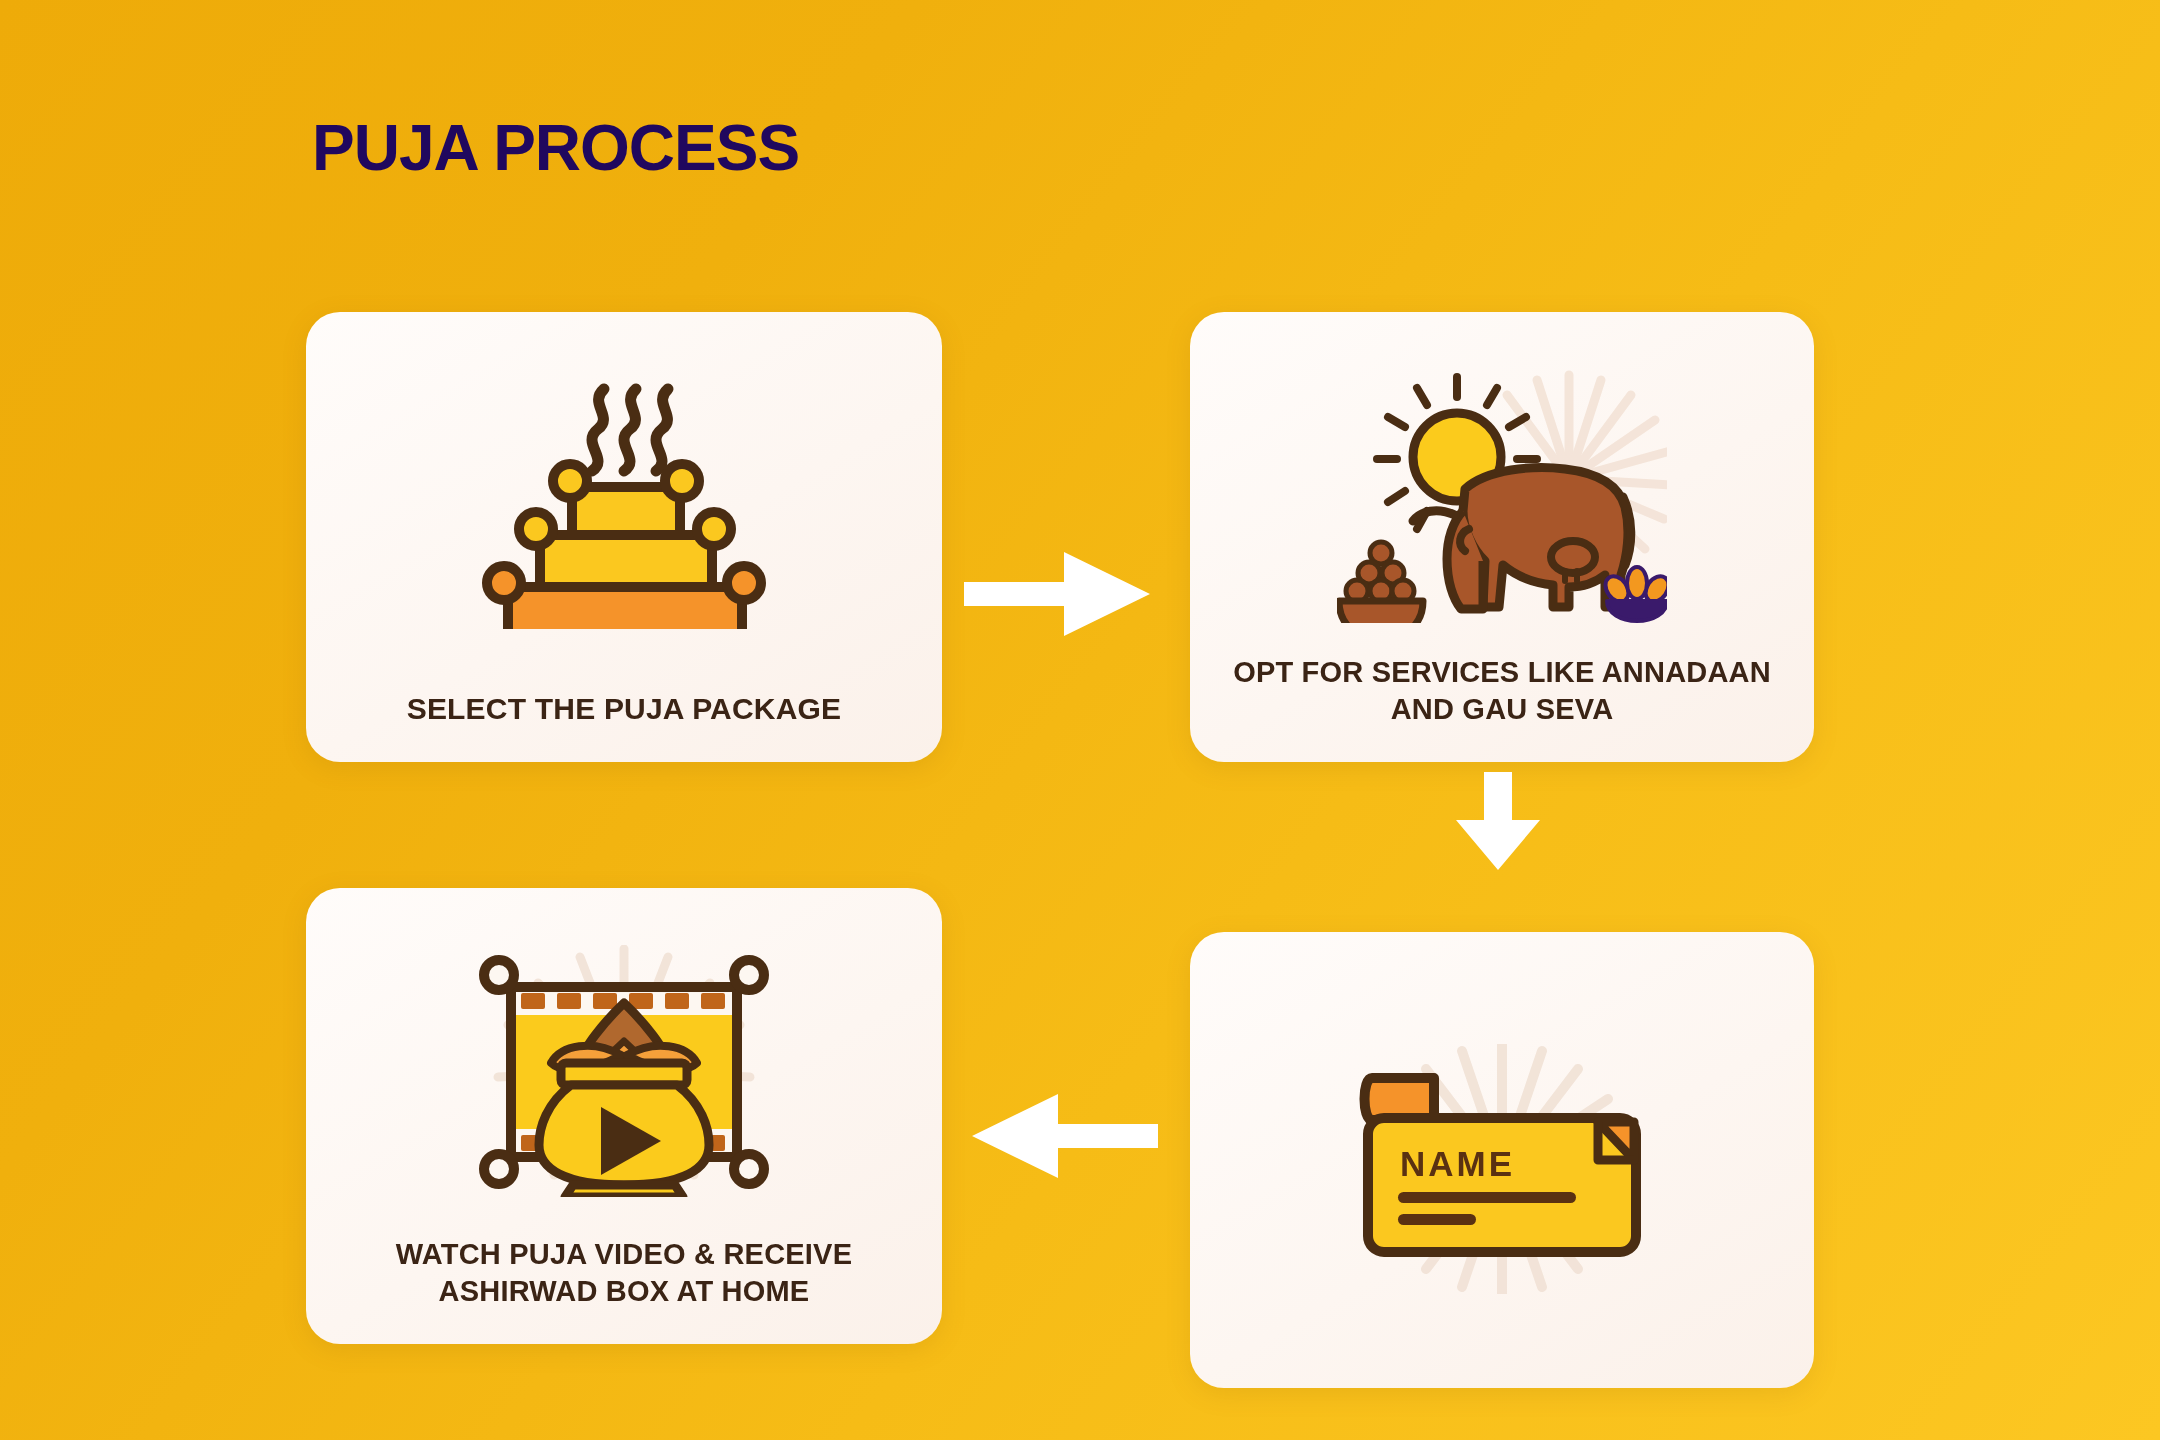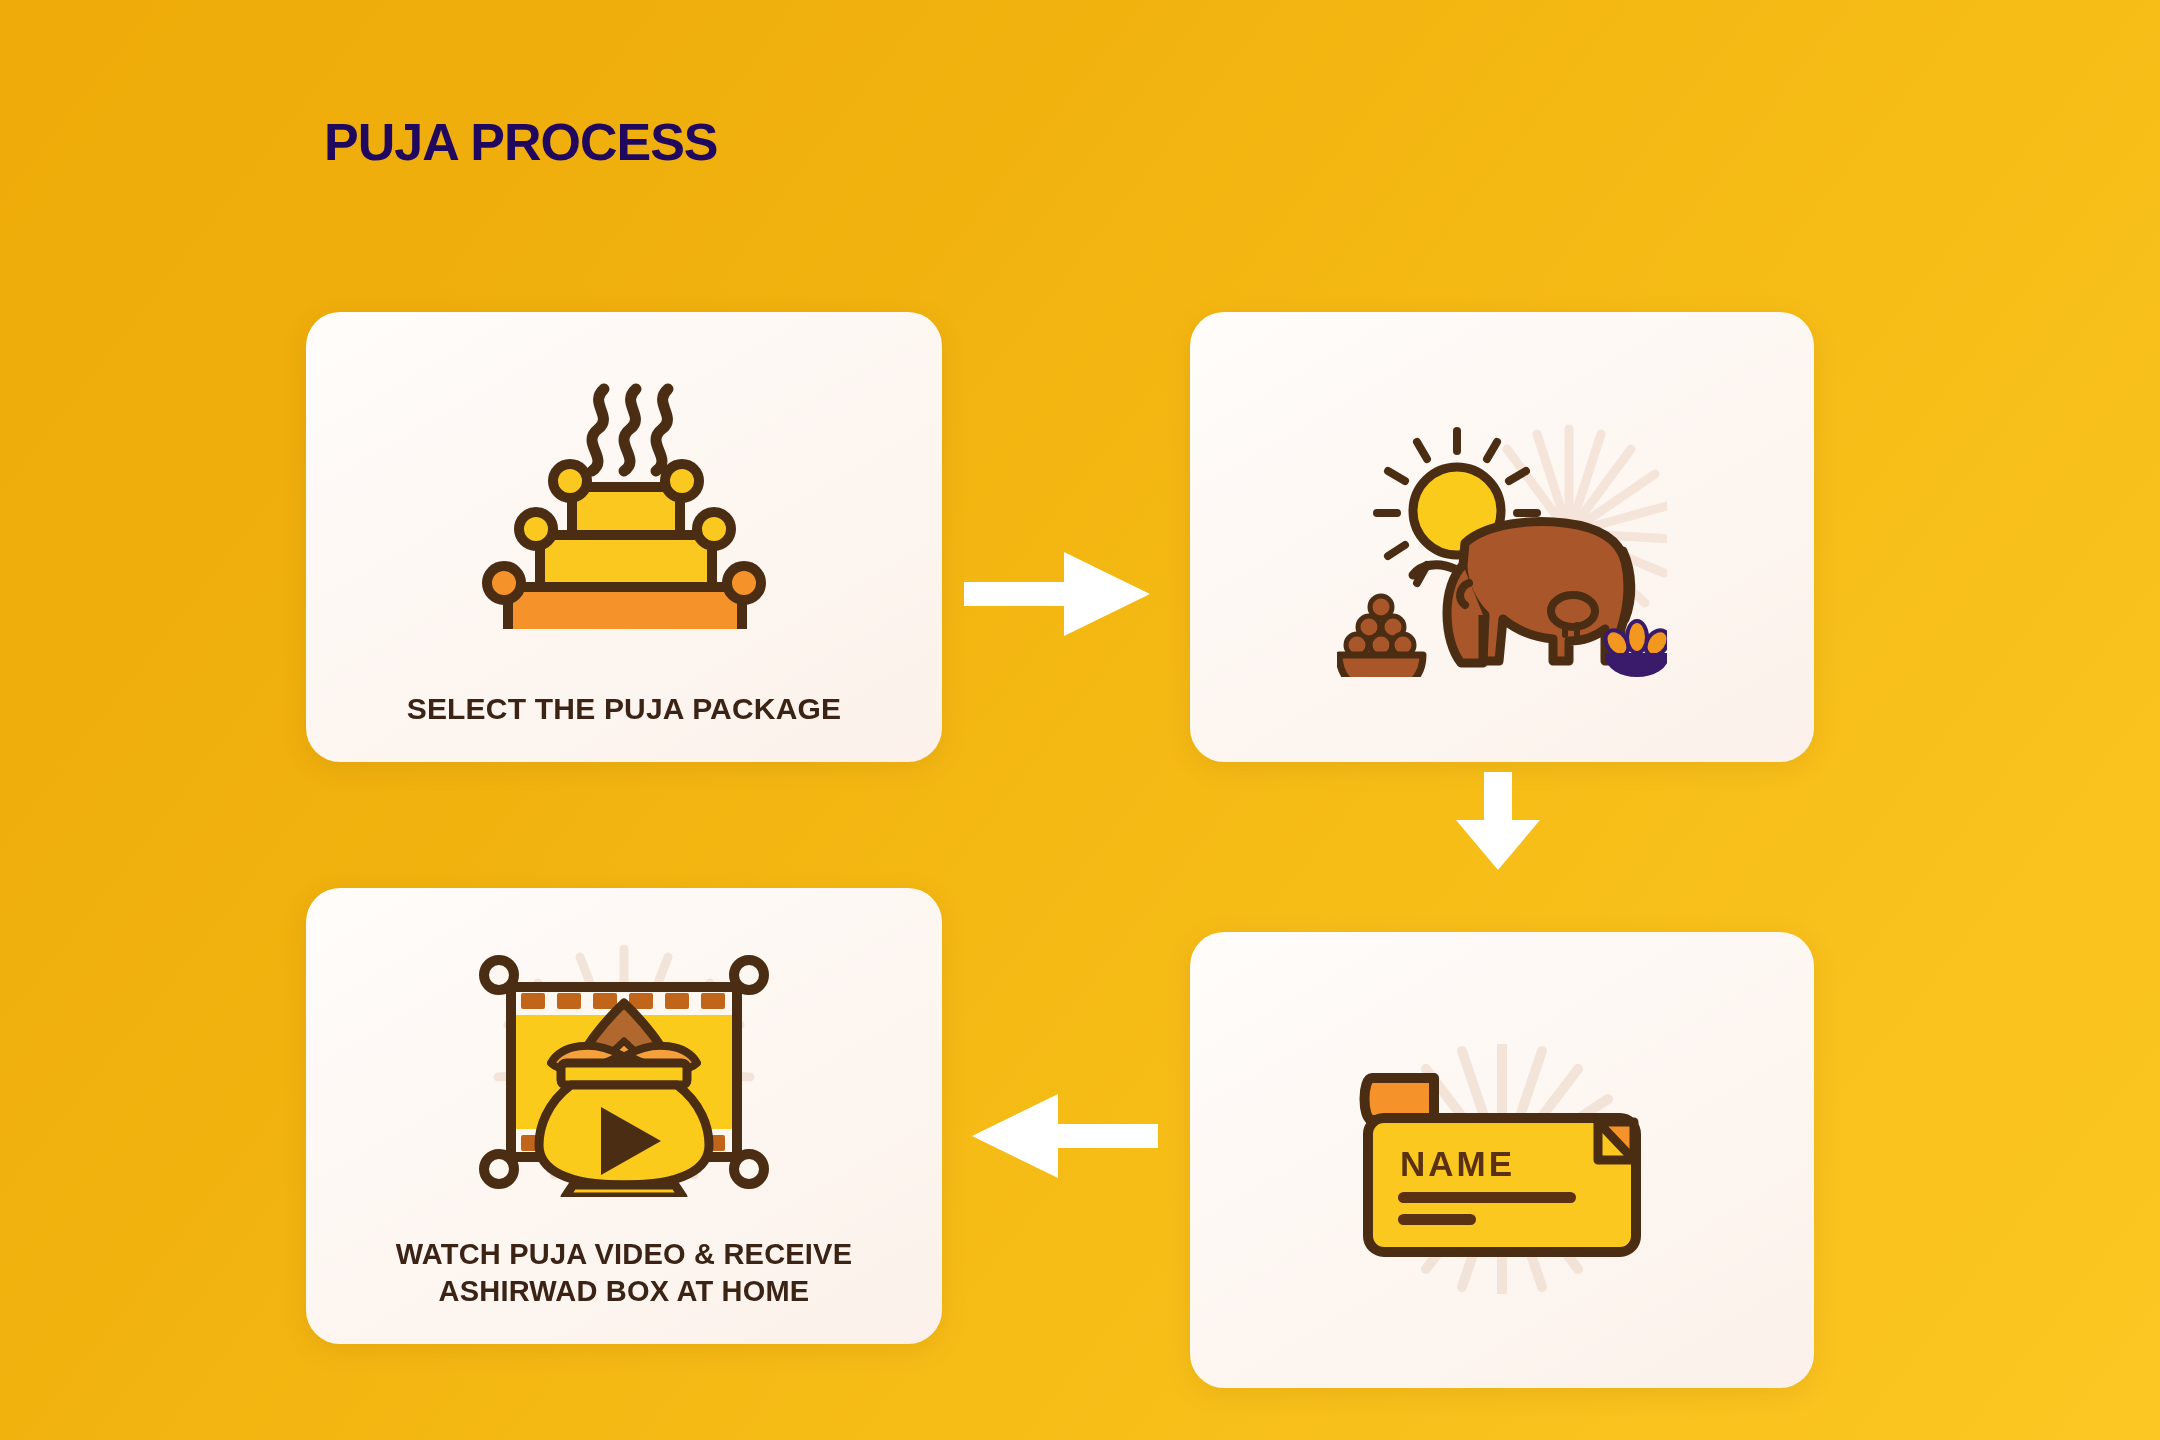--- a/index.html
+++ b/index.html
@@ -9,22 +9,22 @@
     font-family: "Liberation Sans", sans-serif;
   }
   body {
     background: linear-gradient(128deg, #EEAB09 0%, #F0B00D 28%, #F6BC16 60%, #FCC722 100%);
     position: relative;
   }
 
   
   #title {
     position: absolute;
-    left: 324px; top: 116px;
-    font-size: 52px;
+    left: 312px; top: 116px;
+    font-size: 64px;
     font-weight: 700;
     letter-spacing: -1px;
     color: #20085E;
     line-height: 1;
     white-space: nowrap;
   }
 
   
   .card {
     position: absolute;
@@ -166,20 +166,21 @@
       <g transform="translate(300,228)">
         <g fill="#F3981F" stroke="#3A1A6B" stroke-width="4">
           <ellipse cx="-20" cy="0" rx="10" ry="14" transform="rotate(-35 -20 0)"></ellipse>
           <ellipse cx="20" cy="0" rx="10" ry="14" transform="rotate(35 20 0)"></ellipse>
           <ellipse cx="0" cy="-6" rx="10" ry="16"></ellipse>
         </g>
         <path d="M-30 12 L30 12 C30 24 16 32 0 32 C-16 32 -30 24 -30 12 Z" fill="#3A1A6B" stroke="#3A1A6B" stroke-width="4" stroke-linejoin="round"></path>
       </g>
     </svg>
   </div>
+  <div class="card-label">OPT FOR SERVICES LIKE ANNADAAN AND GAU SEVA</div>
 </div>
 
 <div class="card" id="card-3">
   <div class="icon-wrap">
     <svg width="320" height="250" viewBox="0 0 320 250" aria-hidden="true">
 
       <g stroke="#F1E2D6" stroke-width="10" stroke-linecap="round" opacity="0.9">
         <g transform="translate(160,125)">
           <line x1="0" y1="0" x2="0" y2="-124"></line>
           <line x1="0" y1="0" x2="40" y2="-118"></line>

